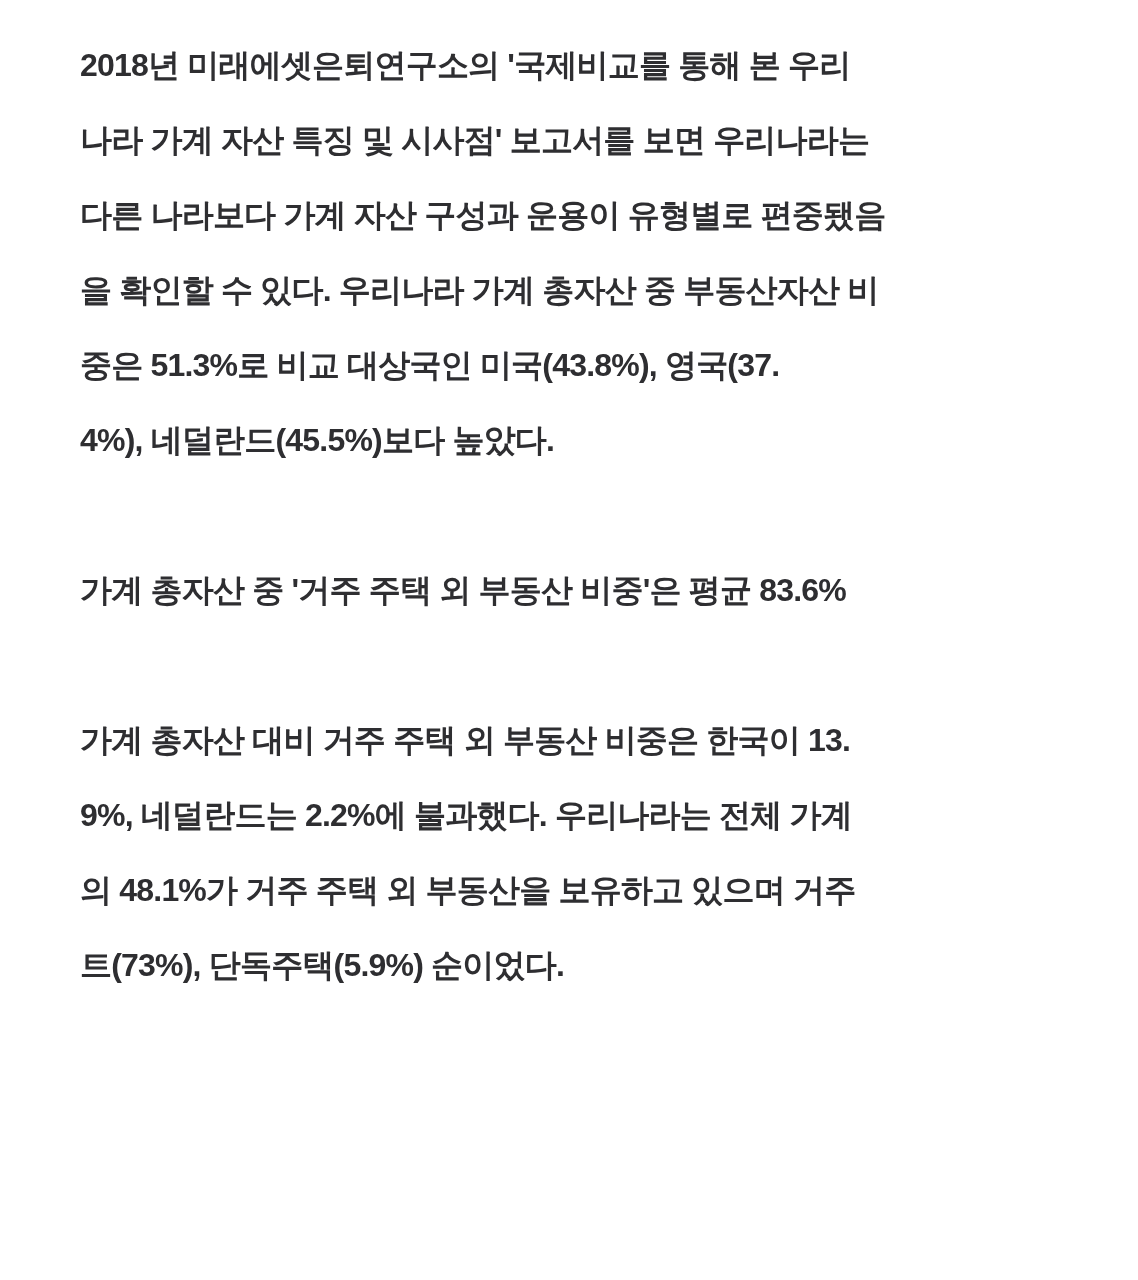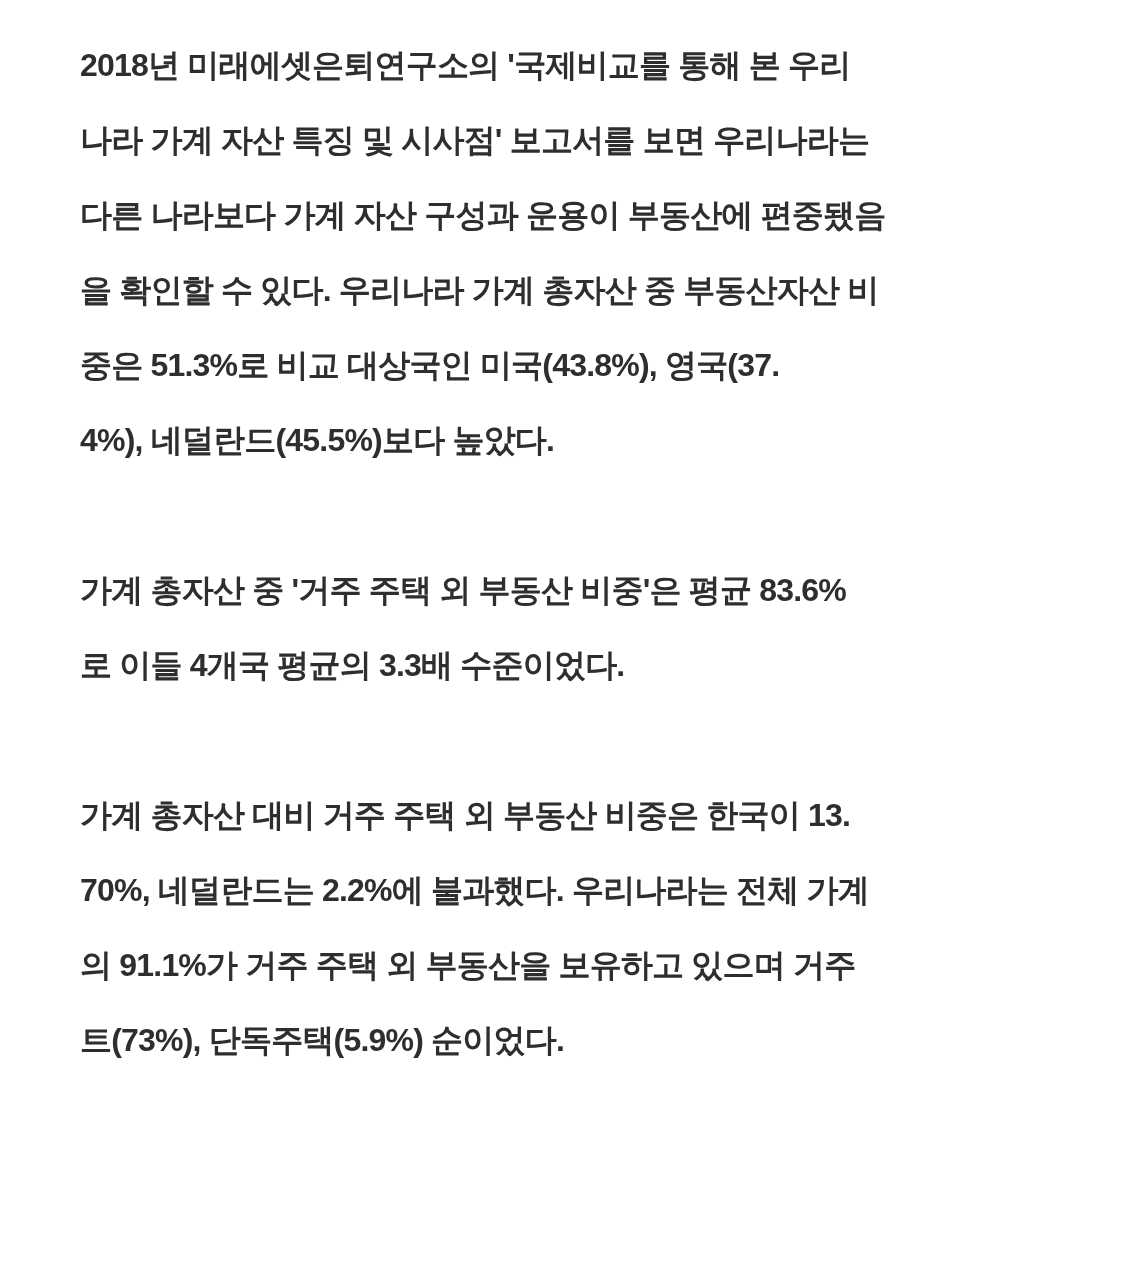--- a/index.html
+++ b/index.html
@@ -34,29 +34,28 @@
   }
 </style>
 </head>
 <body style="background: rgb(255, 255, 255); color: rgb(46, 46, 49);">
 
 <main class="article-body">
   <div id="paragraph-container">
       <p class="paragraph">
         <span class="text-line">2018년 미래에셋은퇴연구소의 '국제비교를 통해 본 우리</span>
         <span class="text-line">나라 가계 자산 특징 및 시사점' 보고서를 보면 우리나라는</span>
-        <span class="text-line">다른 나라보다 가계 자산 구성과 운용이 부동산에 편중됐음</span>
+        <span class="text-line">다른 나라보다 가계 자산 구성과 운용이 유형별로 편중됐음</span>
         <span class="text-line">을 확인할 수 있다. 우리나라 가계 총자산 중 부동산자산 비</span>
         <span class="text-line">중은 51.3%로 비교 대상국인 미국(43.8%), 영국(37.</span>
         <span class="text-line">4%), 네덜란드(45.5%)보다 높았다.</span>
       </p>
       <p class="paragraph">
         <span class="text-line">가계 총자산 중 '거주 주택 외 부동산 비중'은 평균 83.6%</span>
-        <span class="text-line">로 이들 4개국 평균의 3.3배 수준이었다.</span>
       </p>
       <p class="paragraph">
         <span class="text-line">가계 총자산 대비 거주 주택 외 부동산 비중은 한국이 13.</span>
-        <span class="text-line">70%, 네덜란드는 2.2%에 불과했다. 우리나라는 전체 가계</span>
-        <span class="text-line">의 91.1%가 거주 주택 외 부동산을 보유하고 있으며 거주</span>
+        <span class="text-line">9%, 네덜란드는 2.2%에 불과했다. 우리나라는 전체 가계</span>
+        <span class="text-line">의 48.1%가 거주 주택 외 부동산을 보유하고 있으며 거주</span>
         <span class="text-line">트(73%), 단독주택(5.9%) 순이었다.</span>
       </p>
     </div>
 </main>
 
 </body></html>

